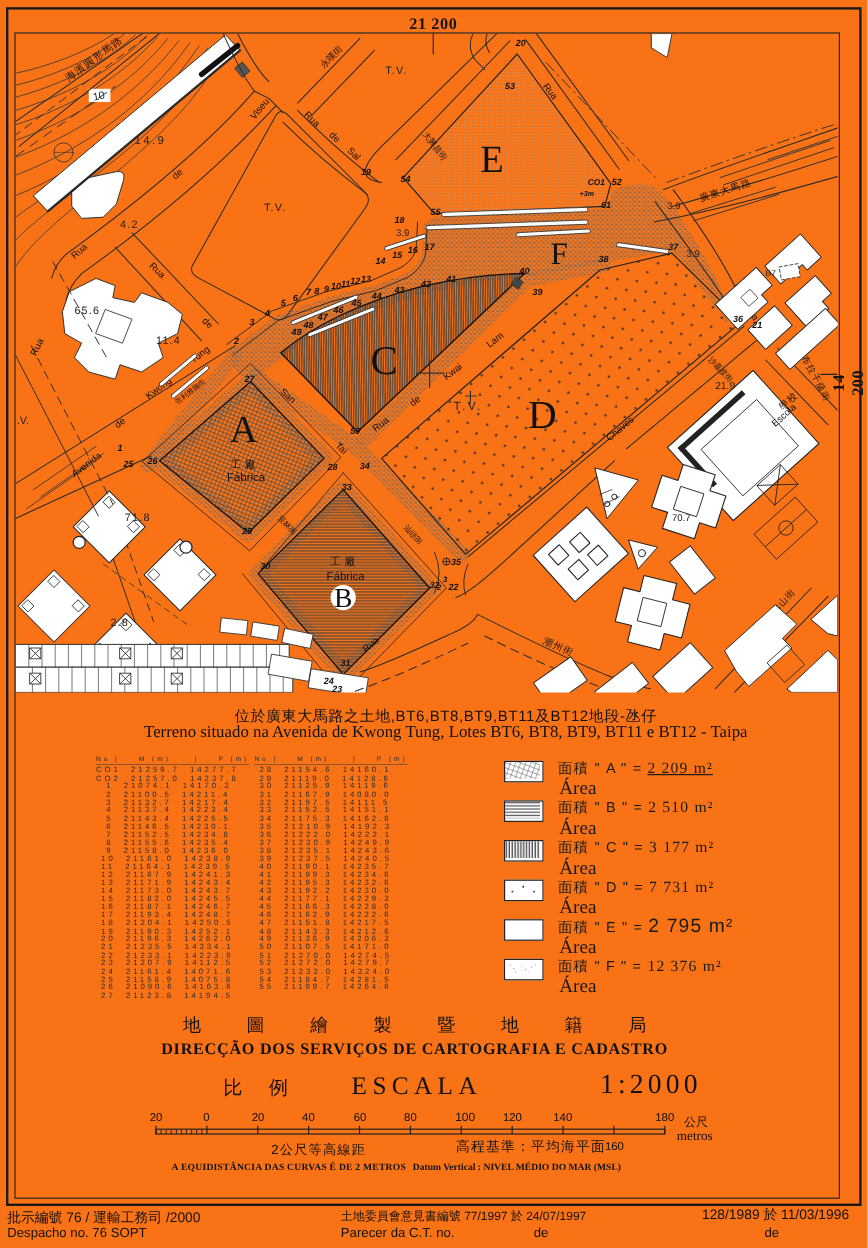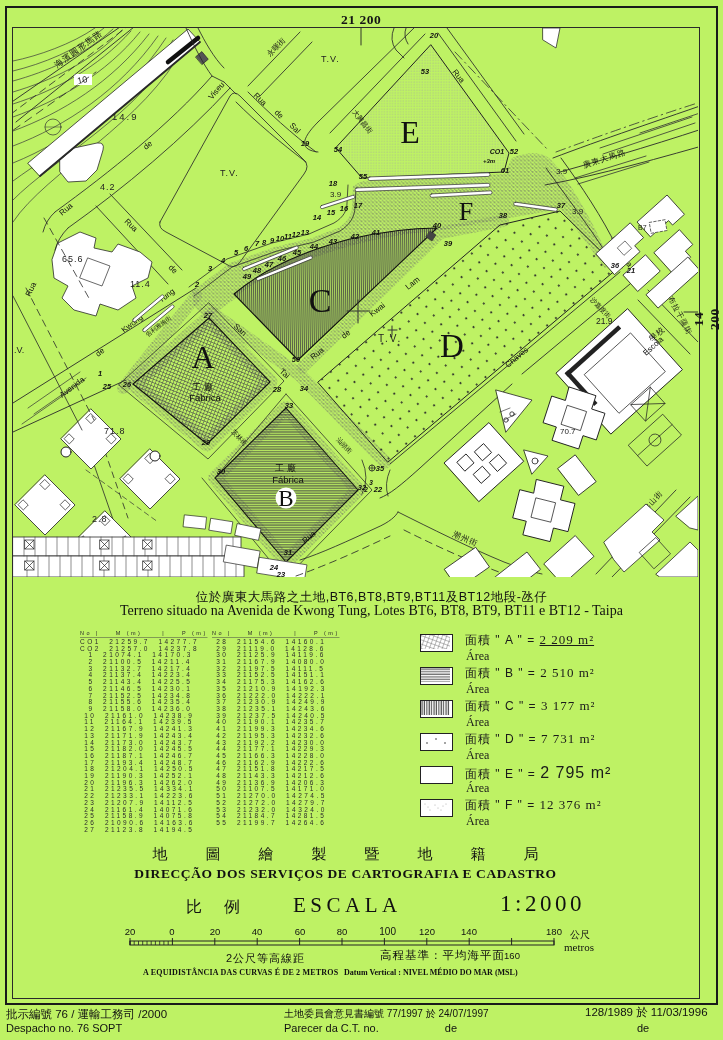--- a/index.html
+++ b/index.html
@@ -1,28 +1,28 @@
 <!DOCTYPE html>
 <html><head>
 <meta charset="utf-8">
 <style>
 html,body{margin:0;padding:0;background:#fff;}
-#page{position:relative;width:723px;height:1040px;background:#bef264;font-family:"Liberation Sans",sans-serif;color:#111;overflow:hidden;}
+#page{position:relative;width:723px;height:1040px;background:#f97316;font-family:"Liberation Sans",sans-serif;color:#111;overflow:hidden;}
 .abs{position:absolute;}
 #outerframe{position:absolute;left:5px;top:6px;width:709px;height:995px;border:2px solid #1a1a1a;}
 #innerframe{position:absolute;left:12px;top:27px;width:686px;height:970px;border:1px solid #2a2a2a;}
 .coordlab{font-family:"Liberation Serif",serif;font-weight:bold;font-size:13.5px;color:#151515;letter-spacing:0.5px;}
 .t-cn{font-size:12.5px;letter-spacing:0.5px;}
 .t-pt{font-family:"Liberation Serif",serif;font-size:14px;}
 .tbl{font-family:"Liberation Sans",sans-serif;color:#2b2b2b;}
 .tbl .in{font-size:13px;line-height:13.4px;transform:scale(0.5);transform-origin:top left;letter-spacing:4.9px;}
 .leg-row{position:absolute;left:420px;width:280px;height:33px;}
 .leg-sw{position:absolute;left:0;top:2px;width:31px;height:16px;border:1px solid #222;background:#fff;}
 .leg-tx{position:absolute;left:45px;top:0px;font-size:12px;letter-spacing:1px;color:#1a1a1a;white-space:nowrap;}
-.leg-ar{position:absolute;left:46px;top:17px;font-family:"Liberation Serif",serif;font-size:12px;color:#1a1a1a;}
+.leg-ar{position:absolute;left:46px;top:17px;font-family:"Liberation Serif",serif;font-size:16px;color:#1a1a1a;}
 </style>
 </head>
 <body>
 <div id="page">
 
 <div id="outerframe"></div>
 
 <div id="innerframe"></div>
 
 <div class="abs coordlab" style="left:341px;top:12px;">21 200</div>

